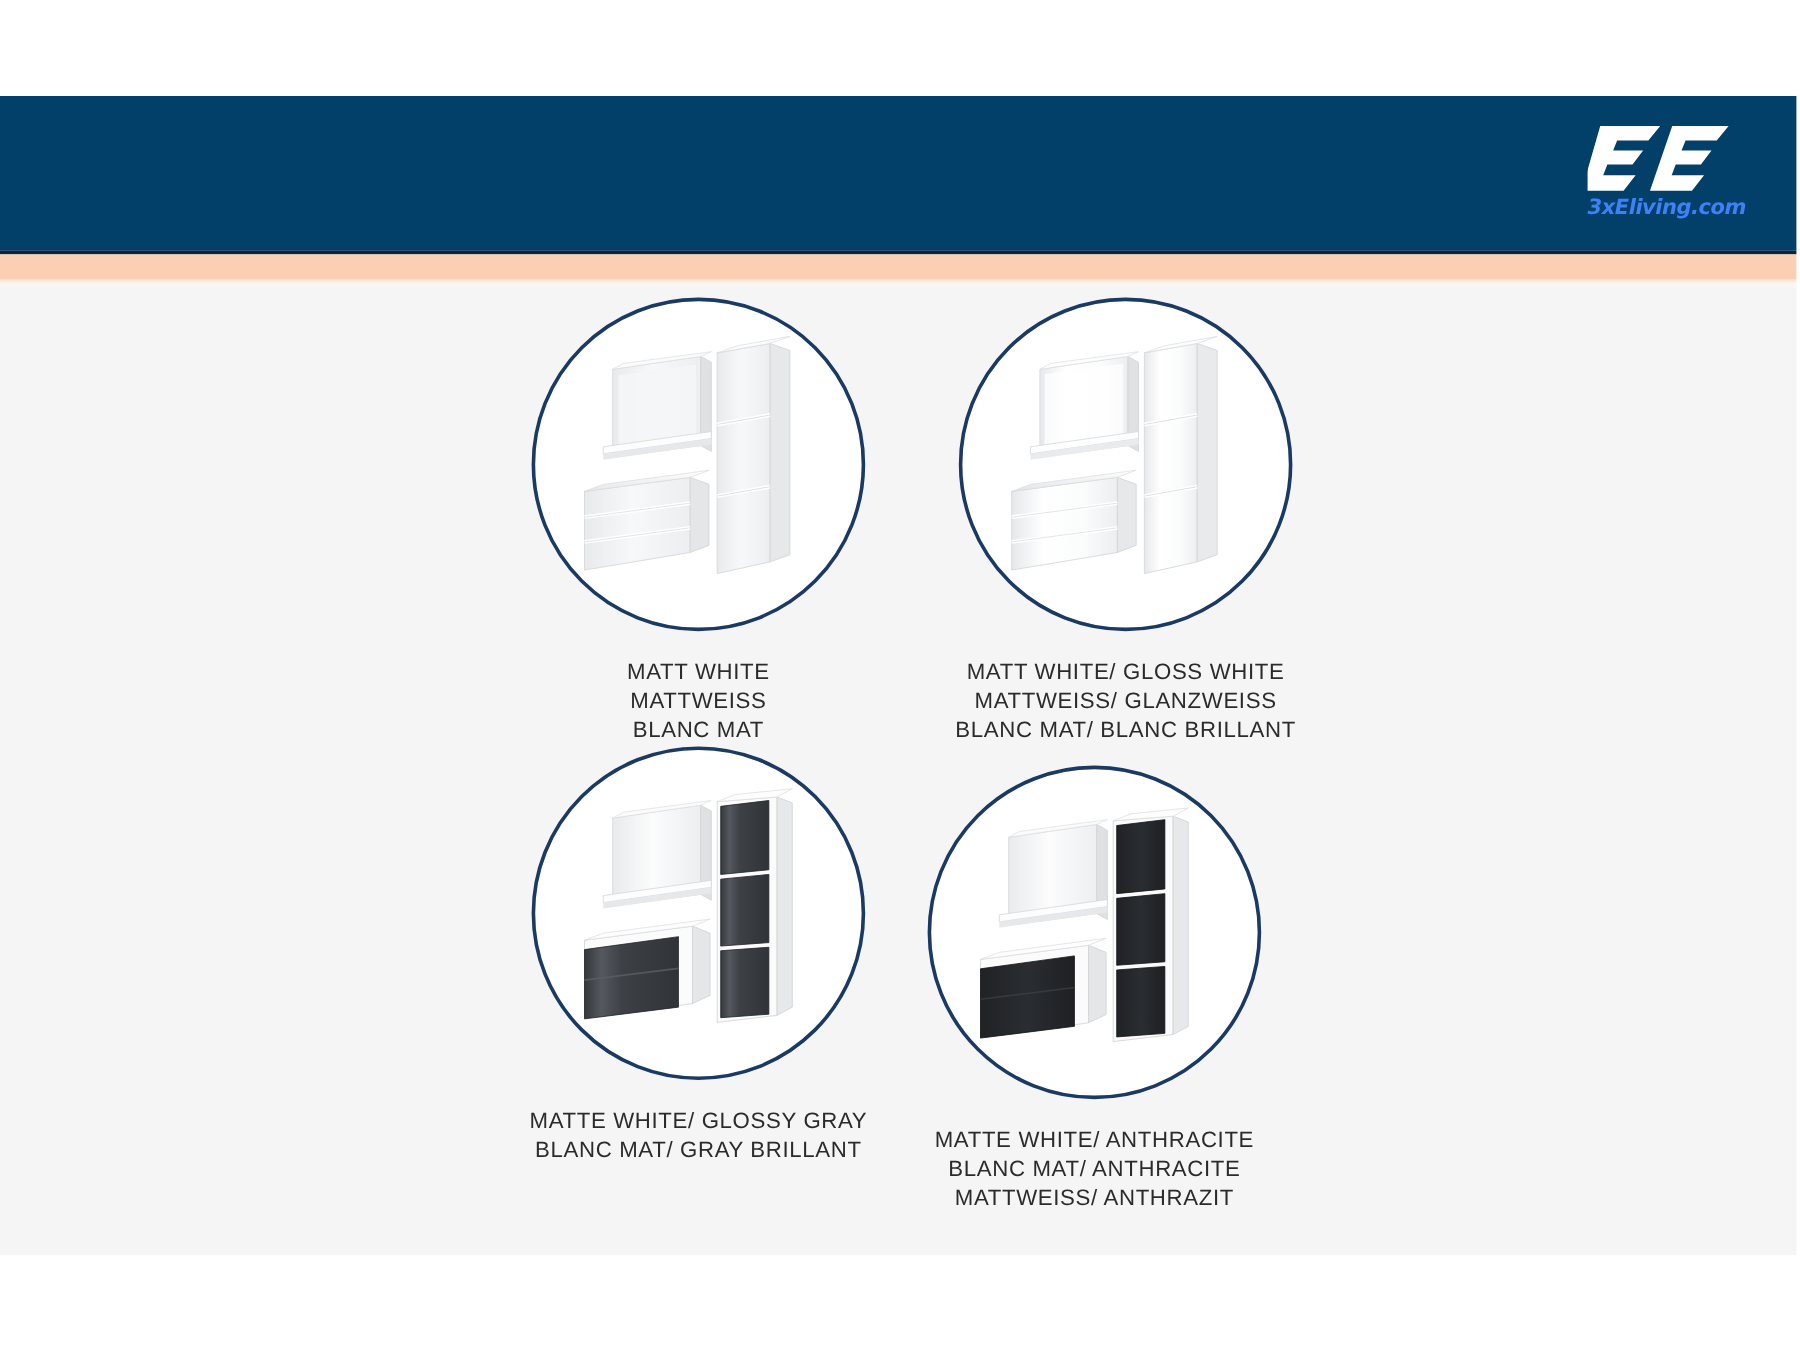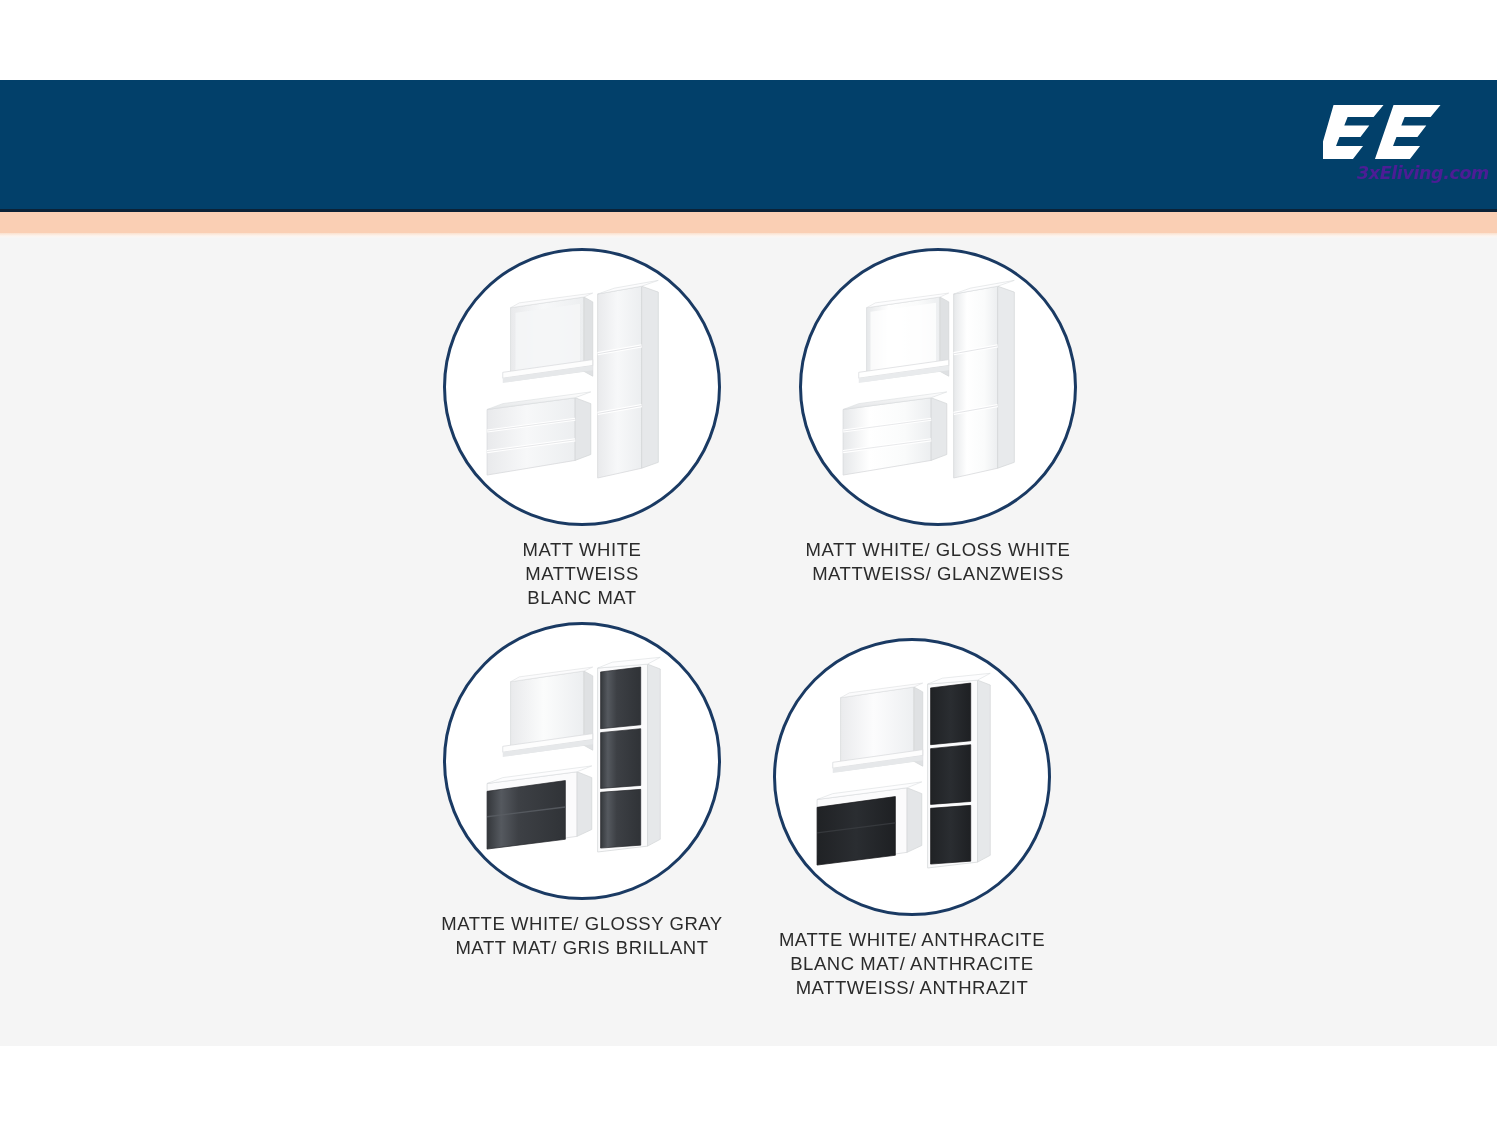--- a/index.html
+++ b/index.html
@@ -74,25 +74,24 @@
     height: 62px;
   }
   .logo-word {
     display: block;
     margin-top: 2px;
     font-family: "DejaVu Sans", sans-serif;
     font-size: 17.5px;
     font-weight: 700;
     font-style: italic;
     letter-spacing: -0.4px;
-    color: #4c1d95;
+    color: #3b82f6;
     line-height: 1;
     text-align: center;
     white-space: nowrap;
-    margin-left: 34px;
   }
 
   
   .content {
     position: absolute;
     left: 0;
     top: 238px;
     width: 1497px;
     height: 808px;
     background: #f5f5f5;
@@ -126,21 +125,21 @@
     box-sizing: border-box;
   }
 
   .scene {
     position: absolute;
     left: 0; top: 0;
     width: 100%; height: 100%;
   }
 
   .caption {
-    margin-top: 12px;
+    margin-top: 22px;
     text-align: center;
     color: #2b2b2b;
     font-size: 18.5px;
     line-height: 24px;
     letter-spacing: 0.55px;
     white-space: nowrap;
   }
   .caption .line { display: block; }
 </style>
 </head>
@@ -258,20 +257,21 @@
               <line x1="42" y1="184" x2="132" y2="172" stroke="#ffffff" stroke-width="3.2"></line>
               <line x1="42" y1="184" x2="132" y2="172" stroke="#dddfe1" stroke-width="0.7"></line>
               <line x1="42" y1="205" x2="132" y2="193" stroke="#ffffff" stroke-width="3.2"></line>
               <line x1="42" y1="205" x2="132" y2="193" stroke="#dddfe1" stroke-width="0.7"></line>
             </g>
           </svg>
         </div>
         <div class="caption">
           <span class="line">MATT WHITE/ GLOSS WHITE</span>
           <span class="line">MATTWEISS/ GLANZWEISS</span>
+          <span class="line">BLANC MAT/ BLANC BRILLANT</span>
         </div>
       </div>
 
       <div class="variant pos-2">
         <div class="circle">
           <svg class="scene" viewBox="0 0 278 278" aria-hidden="true">
             <defs>
               <linearGradient id="g2f" x1="0" y1="0" x2="1" y2="0">
                 <stop offset="0%" stop-color="#34373b"></stop>
                   <stop offset="18%" stop-color="#55595f"></stop>
@@ -303,21 +303,21 @@
               <polygon points="42,162 134,150 134,216 42,229" fill="#fbfbfc" stroke="#d7d9db" stroke-width="0.8"></polygon>
               <polygon points="134,150 149,156 149,209 134,216" fill="#e4e6e8" stroke="#d2d4d6" stroke-width="0.7"></polygon>
               <polygon points="42,162 58,156 149,144 134,150" fill="#fdfdfe" stroke="#dadcde" stroke-width="0.6"></polygon>
               <polygon points="42,170 122,159 122,219 42,229" fill="url(#g2f)" stroke="#24262a" stroke-width="0.7"></polygon>
               <line x1="42" y1="196" x2="122" y2="186" stroke="#5a5e64" stroke-width="1.4" opacity="0.85"></line>
             </g>
           </svg>
         </div>
         <div class="caption">
           <span class="line">MATTE WHITE/ GLOSSY GRAY</span>
-          <span class="line">MATT MAT/ GRIS BRILLANT</span>
+          <span class="line">BLANC MAT/ GRAY BRILLANT</span>
         </div>
       </div>
 
       <div class="variant pos-3">
         <div class="circle">
           <svg class="scene" viewBox="0 0 278 278" aria-hidden="true">
             <defs>
               <linearGradient id="g3f" x1="0" y1="0" x2="1" y2="0">
                 <stop offset="0%" stop-color="#202225"></stop>
                   <stop offset="50%" stop-color="#2a2d31"></stop>

